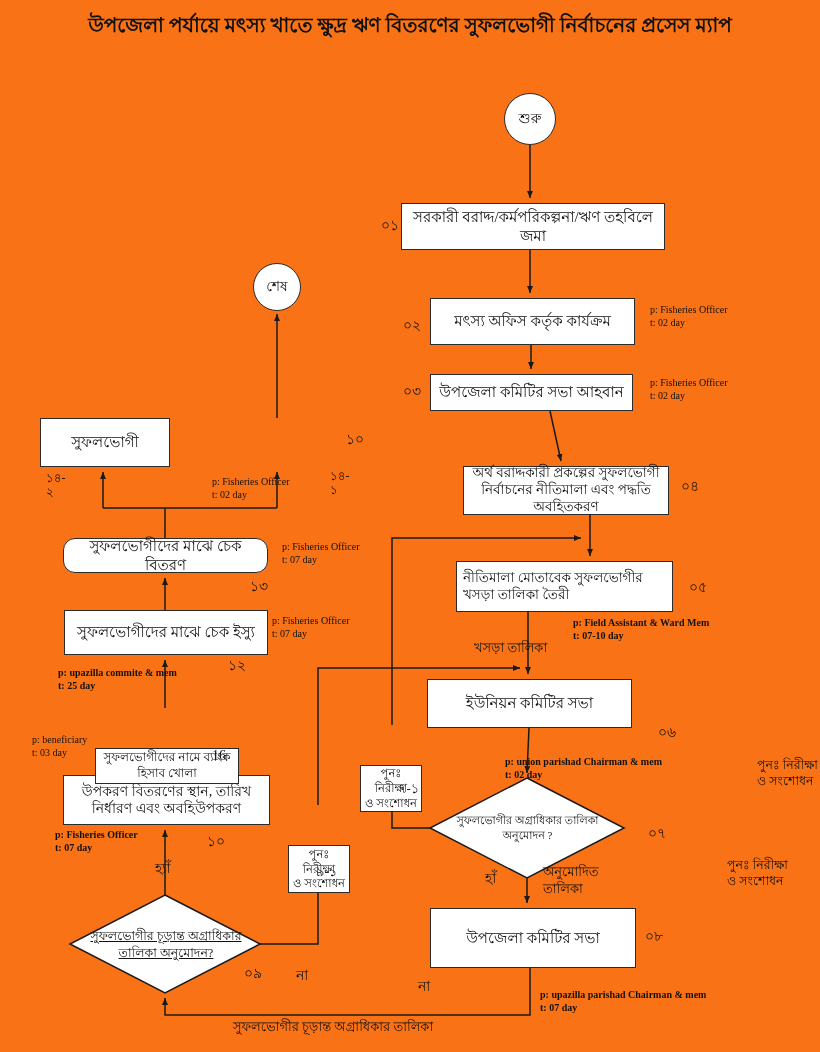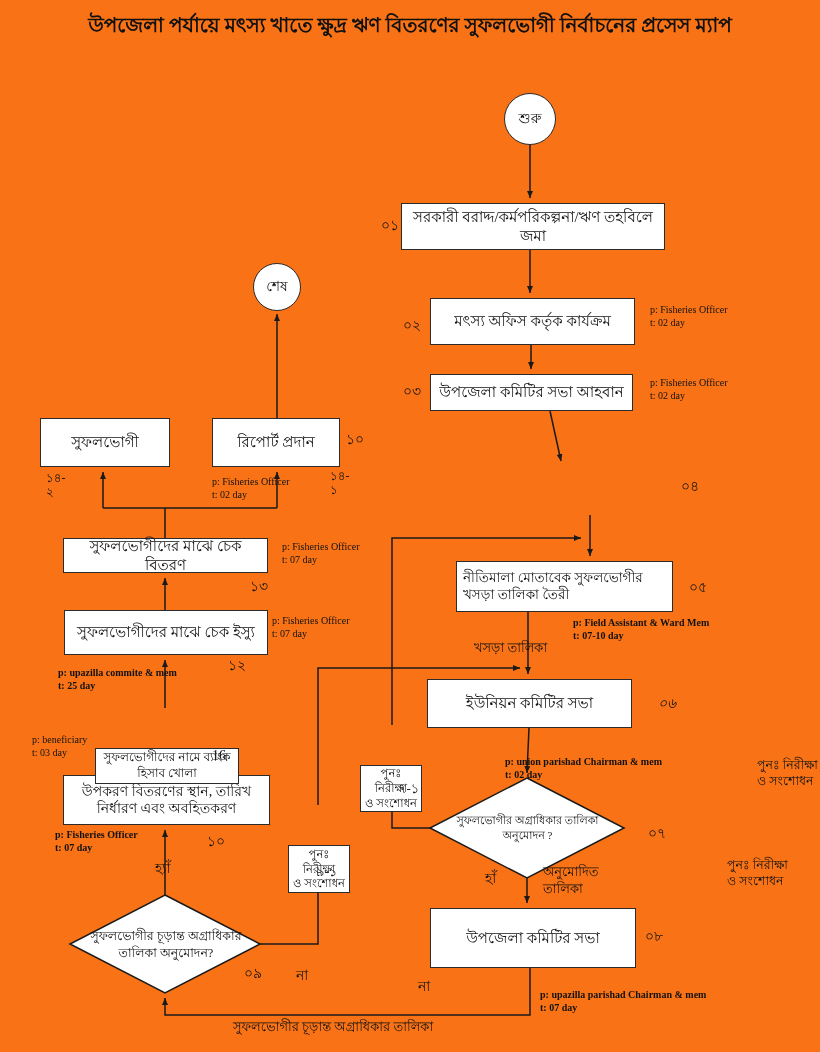--- a/index.html
+++ b/index.html
@@ -72,71 +72,71 @@
   <div class="box" style="left:430px;top:298px;width:205px;height:47px;">মৎস্য অফিস কর্তৃক কার্যক্রম</div>
   <div class="num" style="left:403px;top:318px;">০২</div>
   <div class="ann" style="left:650px;top:303px;">p: Fisheries Officer
 t: 02 day</div>
 
   <div class="box" style="left:430px;top:374px;width:203px;height:37px;">উপজেলা কমিটির সভা আহবান</div>
   <div class="num" style="left:403px;top:384px;">০৩</div>
   <div class="ann" style="left:650px;top:376px;">p: Fisheries Officer
 t: 02 day</div>
 
+  <div class="box" style="left:463px;top:466px;width:206px;height:49px;font-size:13.5px;">অর্থ বরাদ্দকারী প্রকল্পের সুফলভোগী নির্বাচনের নীতিমালা এবং পদ্ধতি অবহিতকরণ</div>
   <div class="num" style="left:681px;top:479px;">০৪</div>
 
   <div class="box la" style="left:456px;top:561px;width:217px;height:51px;font-size:13.5px;">নীতিমালা মোতাবেক সুফলভোগীর খসড়া তালিকা তৈরী</div>
   <div class="num" style="left:689px;top:580px;">০৫</div>
   <div class="ann b" style="left:573px;top:616px;">p: Field Assistant &amp; Ward Mem
 t: 07-10 day</div>
 
   <div class="box" style="left:427px;top:679px;width:205px;height:49px;">ইউনিয়ন কমিটির সভা</div>
-  <div class="num" style="left:658px;top:696px;font-style:italic;">০৬</div>
+  <div class="num" style="left:658px;top:725px;">০৬</div>
 
   <div class="dtext" style="left:440px;top:799px;width:175px;height:58px;">সুফলভোগীর অগ্রাধিকার তালিকা অনুমোদন ?</div>
   <div class="num" style="left:648px;top:826px;">০৭</div>
   <div class="ann b" style="left:505px;top:755px;">p: union parishad Chairman &amp; mem
 t: 02 day</div>
 
   <div class="box" style="left:430px;top:908px;width:206px;height:60px;">উপজেলা কমিটির সভা</div>
   <div class="num" style="left:645px;top:929px;">০৮</div>
   <div class="ann b" style="left:540px;top:988px;">p: upazilla parishad Chairman &amp; mem
 t: 07 day</div>
 
-  <div class="dtext" style="left:83px;top:917px;width:166px;height:56px;font-size:12.5px;">সুফলভোগীর চূড়ান্ত অগ্রাধিকার তালিকা অনুমোদন?</div>
+  <div class="dtext" style="left:83px;top:917px;width:166px;height:56px;font-size:12.5px;text-decoration:underline;">সুফলভোগীর চূড়ান্ত অগ্রাধিকার তালিকা অনুমোদন?</div>
   <div class="num" style="left:244px;top:966px;">০৯</div>
 
-  <div class="box" style="left:63px;top:775px;width:207px;height:50px;font-size:14px;">উপকরণ বিতরণের স্থান, তারিখ নির্ধারণ এবং অবহিতকরণ</div>
+  <div class="box" style="left:63px;top:775px;width:207px;height:50px;font-size:14px;">উপকরণ বিতরণের স্থান, তারিখ নির্ধারণ এবং অবহিউপকরণ</div>
   <div class="num" style="left:207px;top:834px;">১০</div>
   <div class="ann b" style="left:55px;top:828px;">p: Fisheries Officer
 t: 07 day</div>
 
   <div class="box small" style="left:95px;top:708px;width:144px;height:36px;font-size:12px;">সুফলভোগীদের নামে ব্যাংক
 হিসাব খোলা</div>
   <div class="num" style="left:212px;top:748px;">16</div>
   <div class="ann" style="left:32px;top:733px;">p: beneficiary
 t: 03 day</div>
 
   <div class="box" style="left:64px;top:610px;width:204px;height:45px;">সুফলভোগীদের মাঝে চেক ইস্যু</div>
   <div class="num" style="left:228px;top:658px;">১২</div>
   <div class="ann" style="left:272px;top:614px;">p: Fisheries Officer
 t: 07 day</div>
   <div class="ann b" style="left:58px;top:666px;">p: upazilla commite &amp; mem
 t: 25 day</div>
 
-  <div class="box" style="left:63px;top:538px;width:205px;height:35px;">সুফলভোগীদের মাঝে চেক বিতরণ</div>
+  <div class="box" style="left:63px;top:538px;width:205px;height:35px;border-radius:12px;">সুফলভোগীদের মাঝে চেক বিতরণ</div>
   <div class="num" style="left:250px;top:579px;">১৩</div>
   <div class="ann" style="left:282px;top:540px;">p: Fisheries Officer
 t: 07 day</div>
 
   <div class="box" style="left:40px;top:418px;width:130px;height:49px;">সুফলভোগী</div>
   <div class="num" style="left:46px;top:472px;font-size:12px;">১৪-
 ২</div>
 
-  <div class="box" style="left:212px;top:418px;width:128px;height:49px;">রিপোর্ট প্রদান</div>
   <div class="num" style="left:346px;top:432px;">১০</div>
   <div class="num" style="left:330px;top:470px;font-size:12px;">১৪-
 ১</div>
   <div class="ann" style="left:212px;top:475px;">p: Fisheries Officer
 t: 02 day</div>
 
   <div class="box small" style="left:360px;top:725px;width:62px;height:47px;">পুনঃ নিরীক্ষা
 ও সংশোধন</div>
   <div class="lbl" style="left:398px;top:781px;">৭-১</div>
 

